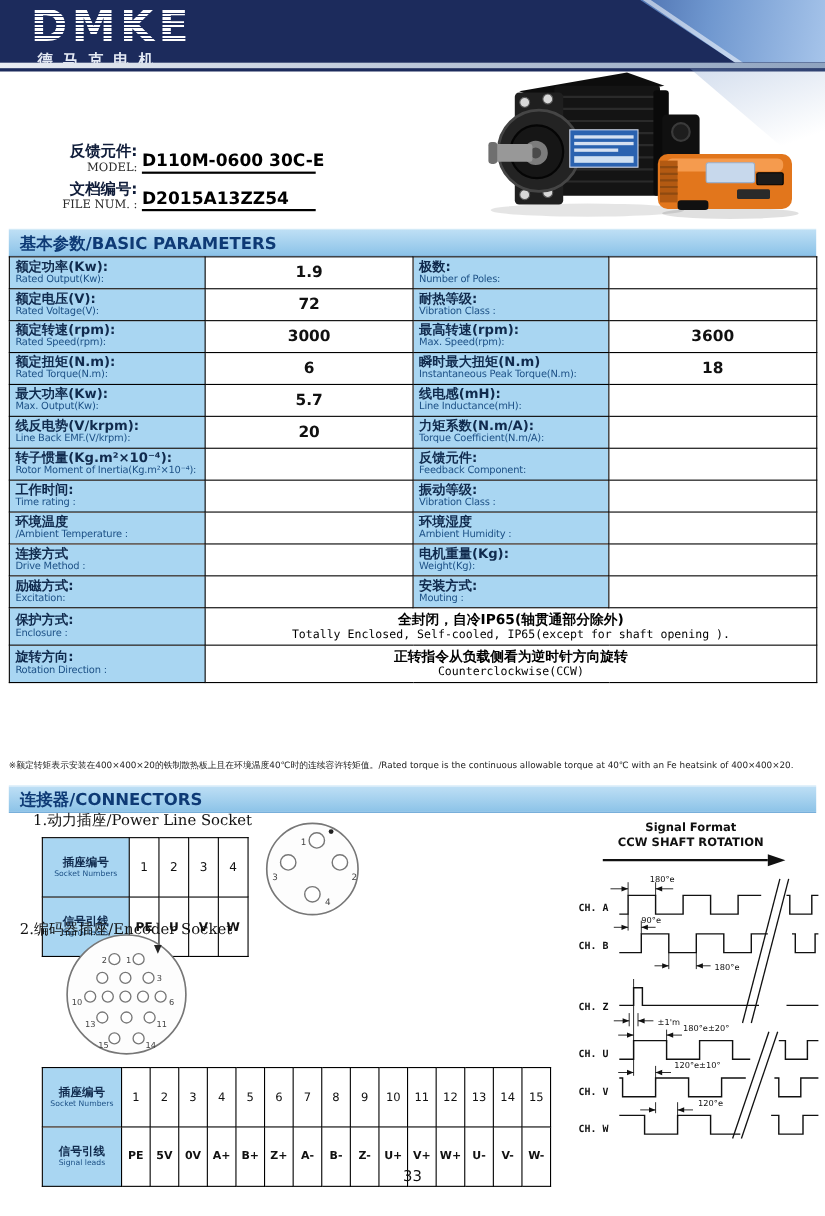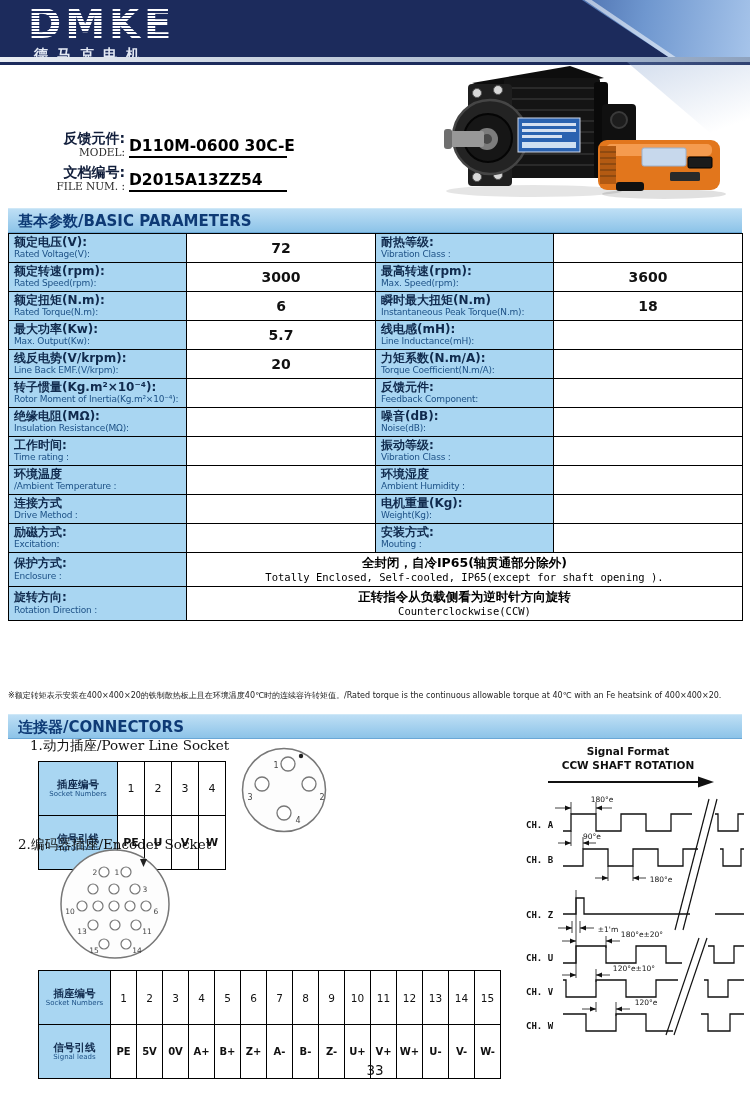--- a/index.html
+++ b/index.html
@@ -155,20 +155,32 @@
 <div class="section-bar" id="bar-basic" data-name="basic-parameters-section-bar">基本参数/BASIC PARAMETERS</div>
 
 <table class="param-table" data-name="basic-parameters-table">
   <colgroup>
       <col style="width:178px">
       <col style="width:189px">
       <col style="width:178px">
       <col style="width:189px">
     </colgroup>
   <tbody data-name="basic-parameters-rows">
+  <tr data-name="param-row">
+    <td class="label-cell" data-name="param-label-left">
+      <div class="zh">额定功率(Kw):</div>
+      <div class="en">Rated Output(Kw):</div>
+    </td>
+    <td class="value-cell" data-name="param-value-left">1.9</td>
+    <td class="label-cell" data-name="param-label-right">
+      <div class="zh">极数:</div>
+      <div class="en">Number of Poles:</div>
+    </td>
+    <td class="value-cell" data-name="param-value-right"></td>
+  </tr>
 
   <tr data-name="param-row">
     <td class="label-cell" data-name="param-label-left">
       <div class="zh">额定电压(V):</div>
       <div class="en">Rated Voltage(V):</div>
     </td>
     <td class="value-cell" data-name="param-value-left">72</td>
     <td class="label-cell" data-name="param-label-right">
       <div class="zh">耐热等级:</div>
       <div class="en">Vibration Class :</div>
@@ -235,32 +247,20 @@
       <div class="en">Rotor Moment of Inertia(Kg.m²×10⁻⁴):</div>
     </td>
     <td class="value-cell" data-name="param-value-left"></td>
     <td class="label-cell" data-name="param-label-right">
       <div class="zh">反馈元件:</div>
       <div class="en">Feedback Component:</div>
     </td>
     <td class="value-cell" data-name="param-value-right"></td>
   </tr>
 
-  <tr data-name="param-row">
-    <td class="label-cell" data-name="param-label-left">
-      <div class="zh">绝缘电阻(MΩ):</div>
-      <div class="en">Insulation Resistance(MΩ):</div>
-    </td>
-    <td class="value-cell" data-name="param-value-left"></td>
-    <td class="label-cell" data-name="param-label-right">
-      <div class="zh">噪音(dB):</div>
-      <div class="en">Noise(dB):</div>
-    </td>
-    <td class="value-cell" data-name="param-value-right"></td>
-  </tr>
 
   <tr data-name="param-row">
     <td class="label-cell" data-name="param-label-left">
       <div class="zh">工作时间:</div>
       <div class="en">Time rating :</div>
     </td>
     <td class="value-cell" data-name="param-value-left"></td>
     <td class="label-cell" data-name="param-label-right">
       <div class="zh">振动等级:</div>
       <div class="en">Vibration Class :</div>

